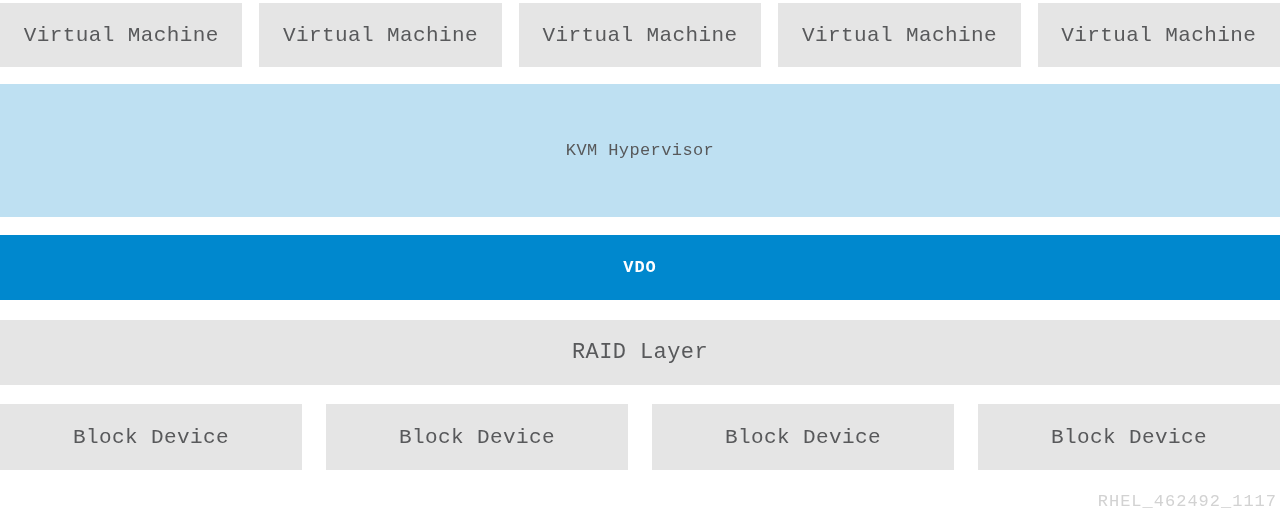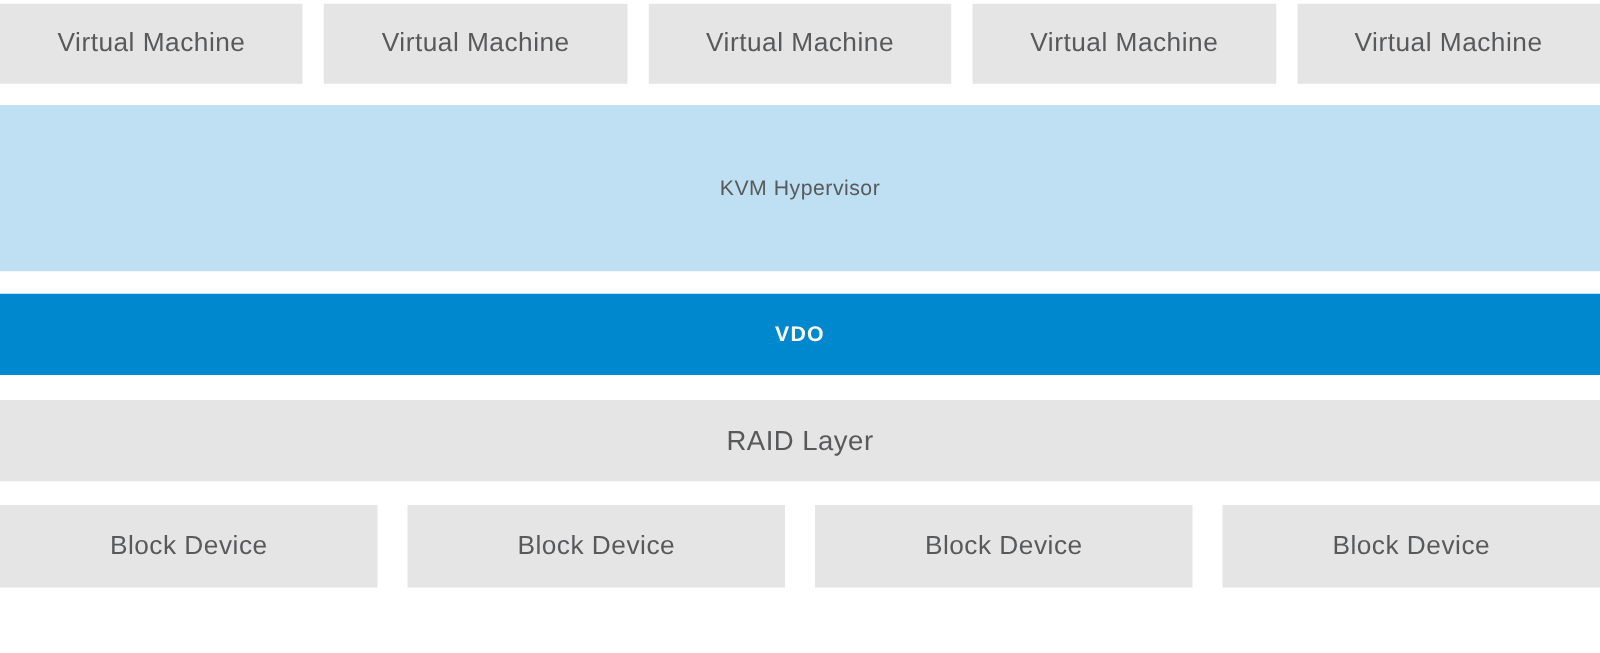--- a/index.html
+++ b/index.html
@@ -1,15 +1,15 @@
 <!DOCTYPE html>
 <html style="--box-gray: #e5e5e5; --hypervisor-blue: #bee0f2; --vdo-blue: #0088ce; --vdo-text: #ffffff; --text-dark: #58595b; --watermark-gray: #d2d2d2;"><head>
 <meta charset="utf-8">
 <style>
-  * { margin: 0; padding: 0; box-sizing: border-box; }
+  * { margin: 0; padding: 0; box-sizing: border-box; font-family: Liberation Mono, monospace; }
   html, body { background: #ffffff; }
   body {
     width: 1280px;
     height: 522px;
     font-family: "Liberation Sans", "DejaVu Sans", sans-serif;
     overflow: hidden;
   }
   .canvas {
     position: relative;
     width: 1280px;
@@ -92,14 +92,15 @@
 
   <div class="band raid">RAID Layer</div>
 
   <div class="row block-row">
     <div class="box">Block Device</div>
     <div class="box">Block Device</div>
     <div class="box">Block Device</div>
     <div class="box">Block Device</div>
   </div>
 
+  <div class="watermark">RHEL_462492_1117</div>
 
 </div>
 
 </body></html>

